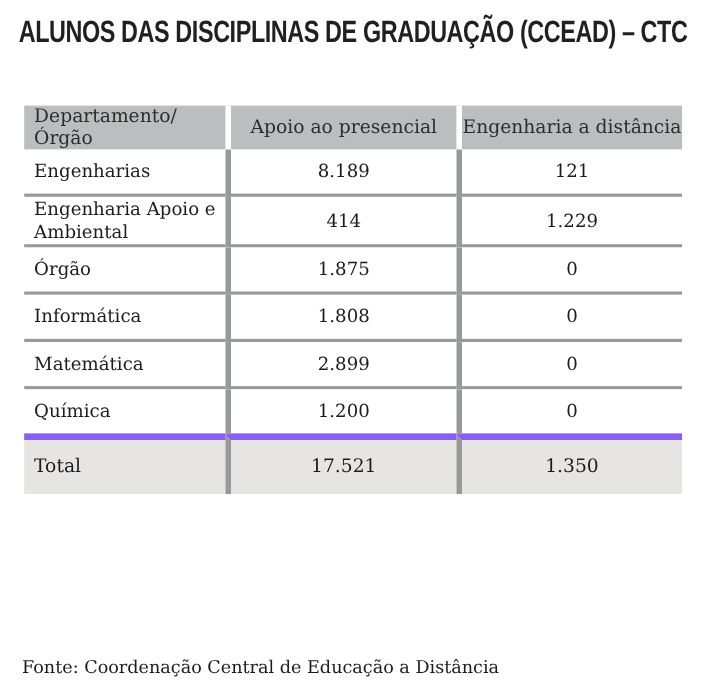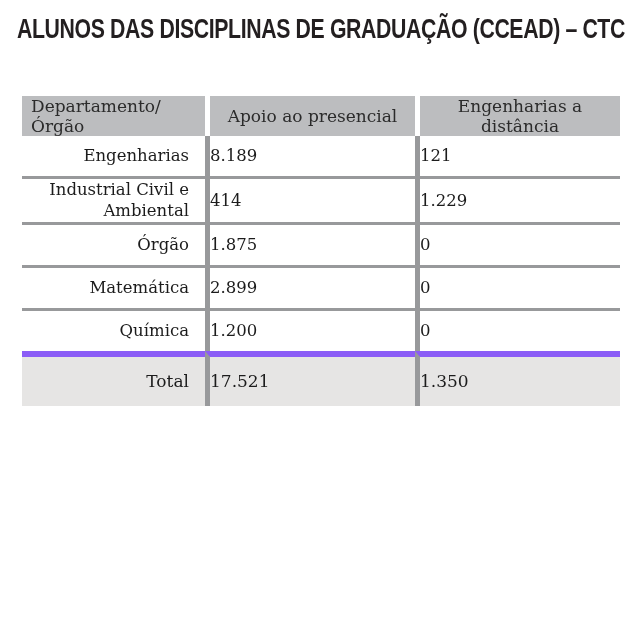--- a/index.html
+++ b/index.html
@@ -46,29 +46,29 @@
     color: #2b2b2b;
     text-align: center;
     vertical-align: middle;
   }
   thead th.cell-label { text-align: left; padding-left: 9px; }
   thead th + th { border-left: 5px solid #ffffff; }
   tbody td {
     height: 43px;
     font-size: 16.5px;
     line-height: 1.3;
-    text-align: left;
+    text-align: center;
     vertical-align: middle;
     border-bottom: 3px solid var(--separator, #98999b);
     background: #ffffff;
   }
   tbody td.cell-label {
-    text-align: right;
+    text-align: left;
     padding-left: 9px;
-    padding-right: 16px;
+    padding-right: 0;
   }
   tbody td + td { border-left: 5px solid var(--separator, #98999b); }
   tbody tr.last-data-row td { border-bottom: none; height: 40px; }
   tbody.total-section td {
     background: var(--total-bg, #e6e5e4);
     border-top: 6px solid #8b5cf6;
     border-bottom: none;
     height: 55px;
     font-size: 17px;
   }
@@ -90,37 +90,42 @@
   <table class="data-table">
     <colgroup>
       <col class="c1">
         <col class="c2">
         <col class="c3">
     </colgroup>
     <thead>
       <tr>
         <th class="cell-label">Departamento/Órgão</th>
         <th>Apoio ao presencial</th>
-        <th>Engenharias a distância</th>
+        <th>Engenharia a distância</th>
       </tr>
     </thead>
     <tbody>
         <tr>
     <td class="cell-label">Engenharias</td>
     <td>8.189</td>
     <td>121</td>
   </tr>
         <tr>
-    <td class="cell-label">Industrial Civil e Ambiental</td>
+    <td class="cell-label">Engenharia Apoio e Ambiental</td>
     <td>414</td>
     <td>1.229</td>
   </tr>
         <tr>
     <td class="cell-label">Órgão</td>
     <td>1.875</td>
+    <td>0</td>
+  </tr>
+        <tr>
+    <td class="cell-label">Informática</td>
+    <td>1.808</td>
     <td>0</td>
   </tr>
         <tr>
     <td class="cell-label">Matemática</td>
     <td>2.899</td>
     <td>0</td>
   </tr>
         <tr class="last-data-row">
     <td class="cell-label">Química</td>
     <td>1.200</td>
@@ -129,14 +134,15 @@
       </tbody>
     <tbody class="total-section">
       <tr>
         <td class="cell-label">Total</td>
         <td>17.521</td>
         <td>1.350</td>
       </tr>
     </tbody>
   </table>
 
+  <p class="source">Fonte: Coordenação Central de Educação a Distância</p>
 
 </div>
 
 </body></html>

